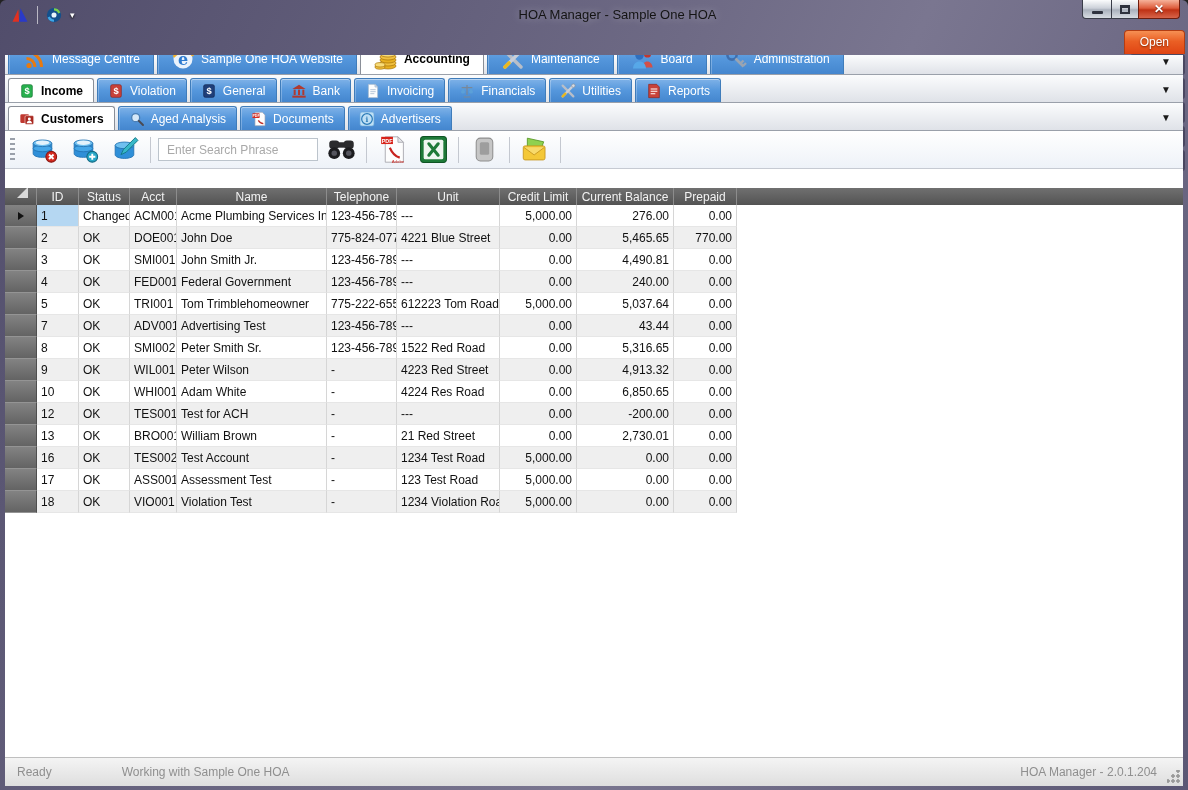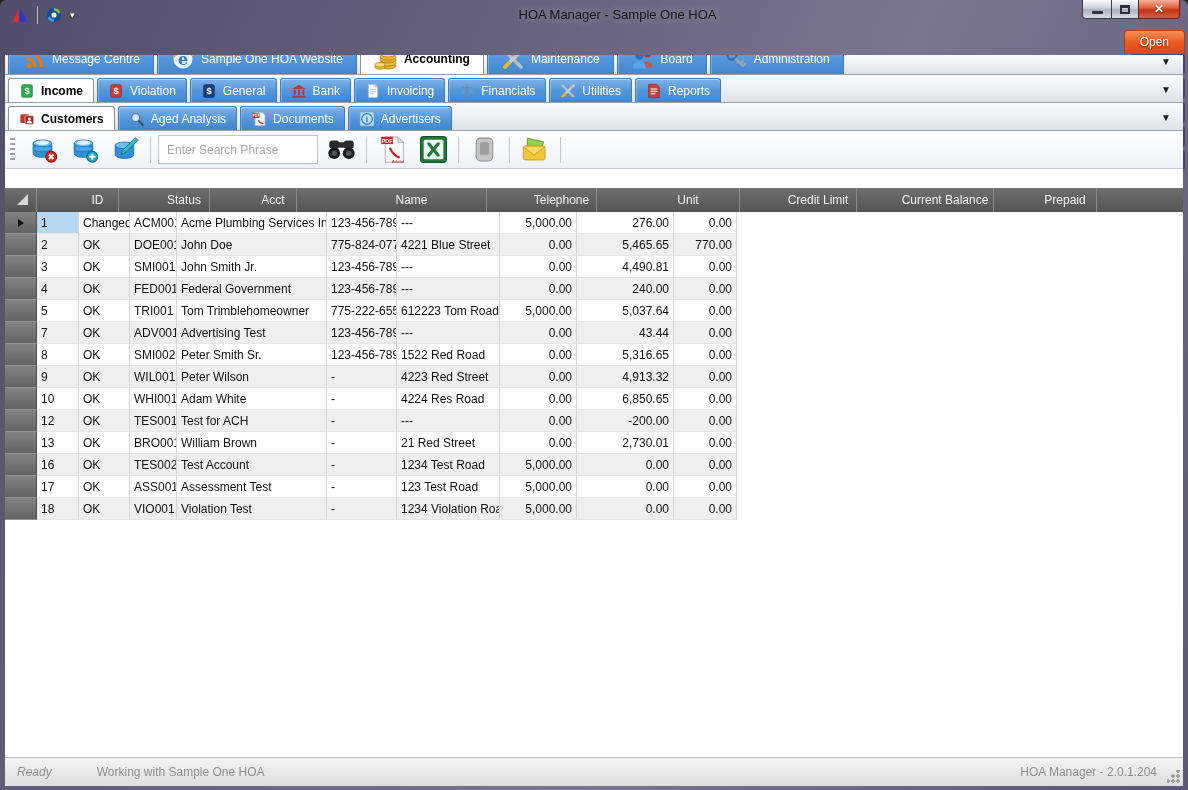--- a/index.html
+++ b/index.html
@@ -52,27 +52,27 @@
   .ribbon.sm .tab .icon svg { width:16px; height:16px; }
   .chevron { position:absolute; right:12px; bottom:7px; font-size:10px; color:#1a1a1a; cursor:pointer; }
   
   .toolbar { height:38px; background:linear-gradient(#ffffff,#eef2f8); border-bottom:1px solid #c6cad2;
              display:flex; align-items:center; gap:5px; padding:0 8px 0 5px; }
   .grip { width:5px; height:24px; margin-right:5px;
           background:repeating-linear-gradient(to bottom,#9aa0aa 0 2px,transparent 2px 5px); }
   .tbtn { width:36px; height:32px; border:none; background:transparent; display:flex; align-items:center; justify-content:center; cursor:pointer; padding:0; }
   .tbtn svg { width:29px; height:29px; display:block; }
   .tsep { width:1px; height:26px; background:#c4c8d0; margin:0 2px; }
-  .search { width:160px; height:29px; border:1px solid #bcc4cc; font-size:12px; padding:0 8px; color:#444;
+  .search { width:160px; height:23px; border:1px solid #bcc4cc; font-size:12px; padding:0 8px; color:#444;
             font-family:"Liberation Sans", sans-serif; outline:none; }
   .search::placeholder { color:#a9a9a9; }
   
   .gridwrap { position:absolute; left:0; right:0; top:133px; bottom:47px; background:#fff; overflow:hidden; font-size:12px; }
   .grow { display:grid; grid-template-columns:32px 42px 51px 47px 150px 70px 103px 77px 97px 63px 1fr; }
-  .ghead { height:24px; background:linear-gradient(#707070,#535353);gap:40px; }
+  .ghead { height:17px; background:linear-gradient(#707070,#535353); }
   .hcell { display:flex; align-items:center; justify-content:center; color:#f2f2f2; border-right:1px solid #8c8c8c; cursor:pointer; white-space:nowrap; overflow:hidden; }
   .hcell.fill { border-right:none; cursor:default; }
   .corner { position:relative; border-right:1px solid #8c8c8c; cursor:pointer; }
   .corner .tri { position:absolute; right:8px; bottom:7px; width:0; height:0;
                  border-left:11px solid transparent; border-bottom:11px solid #d9d9d9; }
   .drow { height:22px; }
   .selcell { background:linear-gradient(#838383,#636363); border-right:1px solid #4e4e4e; border-bottom:1px solid #949494;
              display:flex; align-items:center; justify-content:center; cursor:pointer; }
   .rowarrow { width:0; height:0; border-top:4px solid transparent; border-bottom:4px solid transparent; border-left:6px solid #111; }
   .cell { display:flex; align-items:center; padding:0 4px; border-right:1px solid #d6d6d6; border-bottom:1px solid #e6e6e6;
@@ -80,21 +80,21 @@
   .cell.r { justify-content:flex-end; }
   .drow.alt .cell { background:#efefef; }
   .cell.fill { border:none; background:#fff !important; }
   .cell.active { background:#b5d7f2 !important; }
   
   .statusblue { position:absolute; left:0; right:0; bottom:29px; height:18px;
                 background:linear-gradient(#000094,#000070); color:#fff; display:flex; align-items:center; padding:0 8px; font-size:12px; }
   .statusgrey { position:absolute; left:0; right:0; bottom:0; height:29px;
                 background:linear-gradient(#f4f4f4,#dedede); border-top:1px solid #bfbfbf;
                 color:#8f8f8f; font-size:12px; display:flex; align-items:center; padding:0 12px; }
-  .sg-ready { margin-right:45px;font-style:italic; }
+  .sg-ready { margin-right:70px; }
   .sg-version { margin-left:auto; margin-right:14px; }
   .resize-grip { position:absolute; right:3px; bottom:3px; width:13px; height:13px; cursor:nwse-resize;
                  background:
                   radial-gradient(circle at 11px 11px,#9a9a9a 1.5px,transparent 2px),
                   radial-gradient(circle at 11px 6px,#9a9a9a 1.5px,transparent 2px),
                   radial-gradient(circle at 6px 11px,#9a9a9a 1.5px,transparent 2px),
                   radial-gradient(circle at 11px 1px,#9a9a9a 1.5px,transparent 2px),
                   radial-gradient(circle at 1px 11px,#9a9a9a 1.5px,transparent 2px),
                   radial-gradient(circle at 6px 6px,#9a9a9a 1.5px,transparent 2px); }
 </style>

